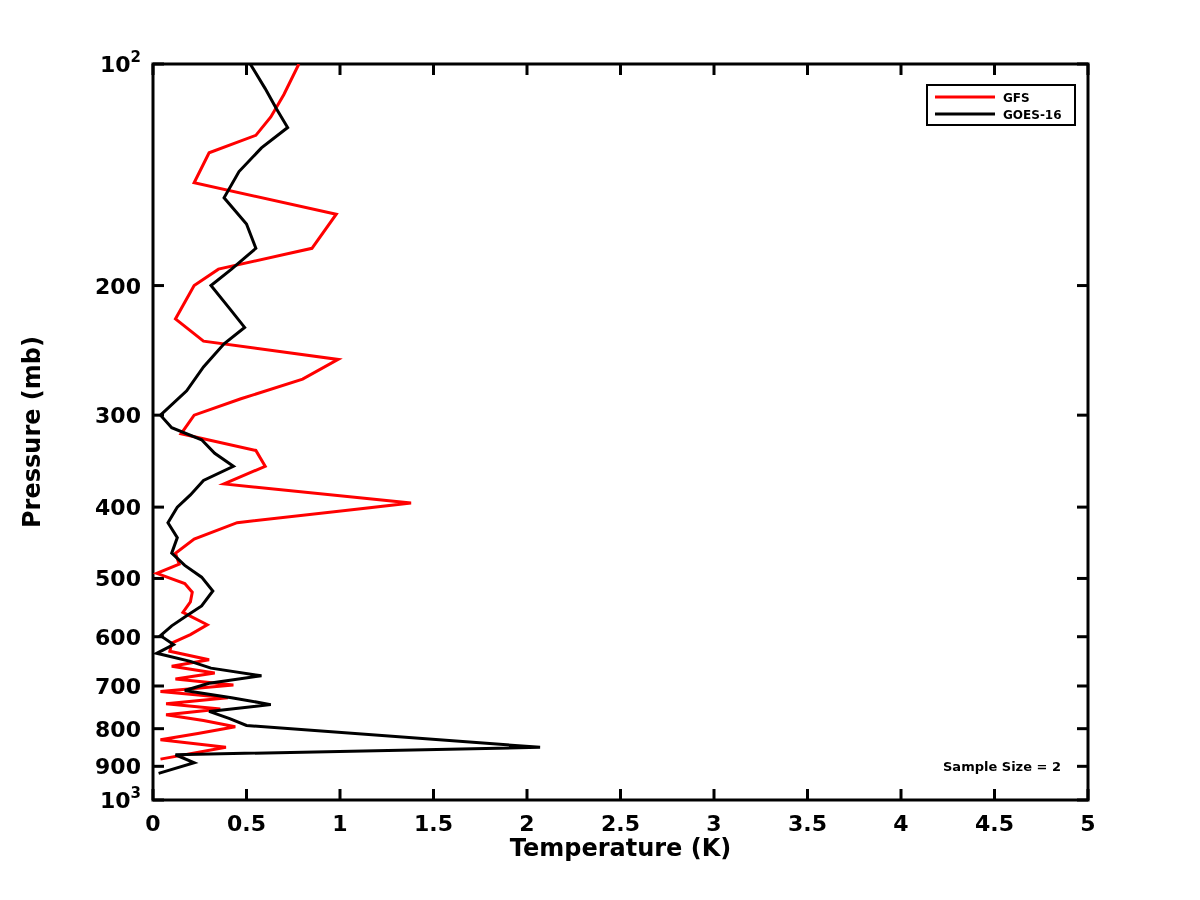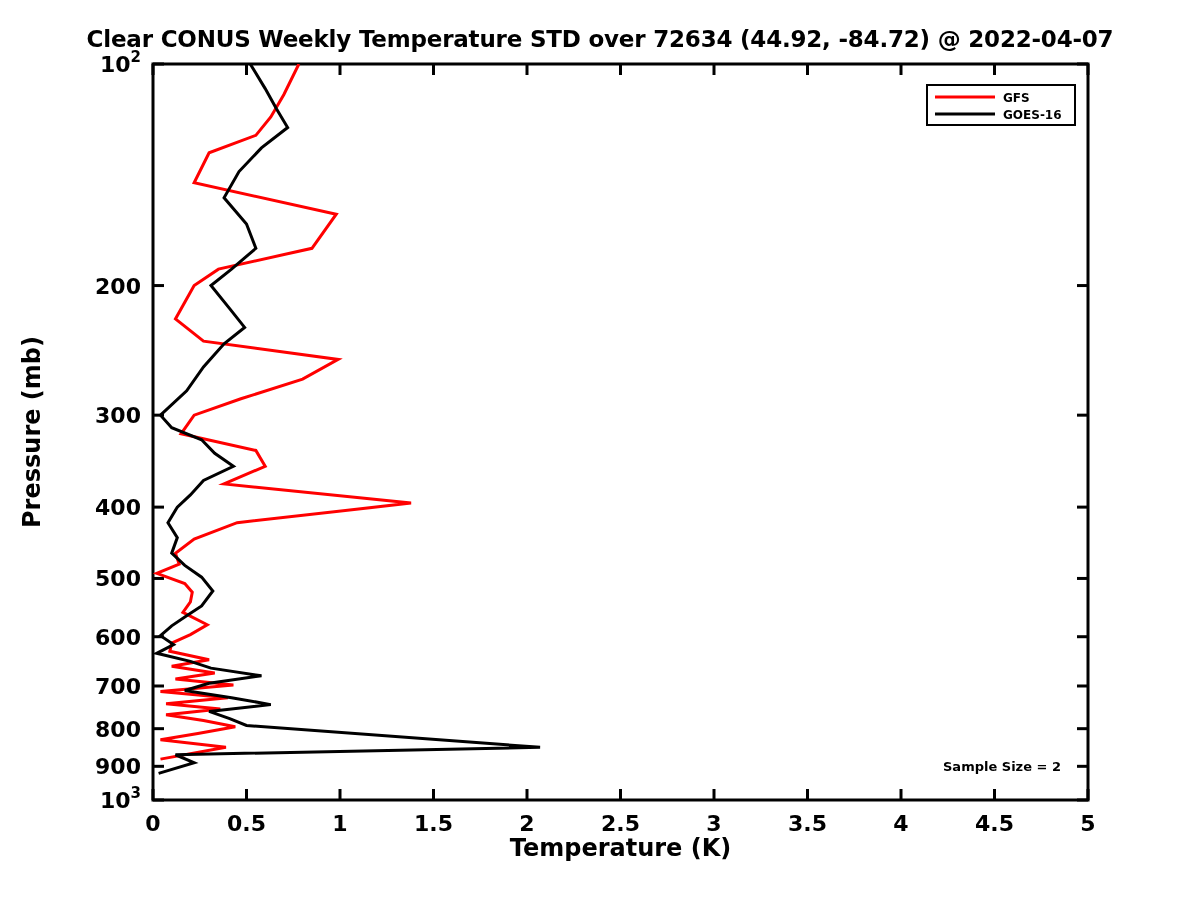--- a/index.html
+++ b/index.html
@@ -60,21 +60,20 @@
     font-size: 13px;
     font-weight: bold;
     fill: #000000;
   }
 </style>
 </head>
 <body>
 
 <div id="figure">
 
-  <div id="plot-title">Clear CONUS Weekly Temperature STD over 72634 (44.92, -84.72) @ 2022-04-07</div>
 
   <svg id="chart-svg" width="1200" height="900">
       <defs>
         <clipPath id="plotclip">
           <rect x="153" y="64" width="935" height="736"></rect>
         </clipPath>
       </defs>
     <g id="axes-frame">
         <rect x="153" y="64" width="935" height="736" fill="none" stroke="#000000" stroke-width="3"></rect>
       </g>

